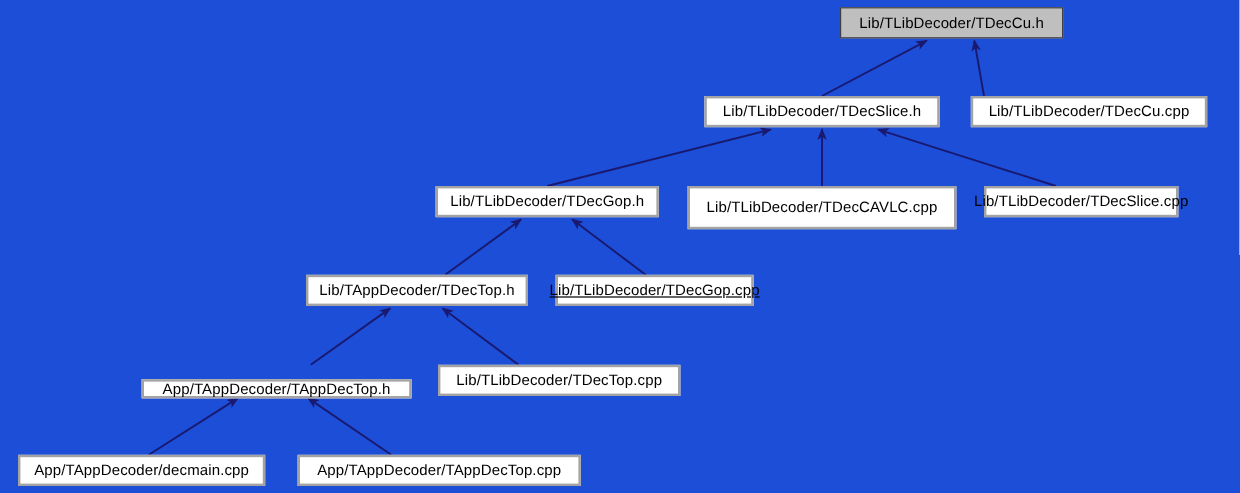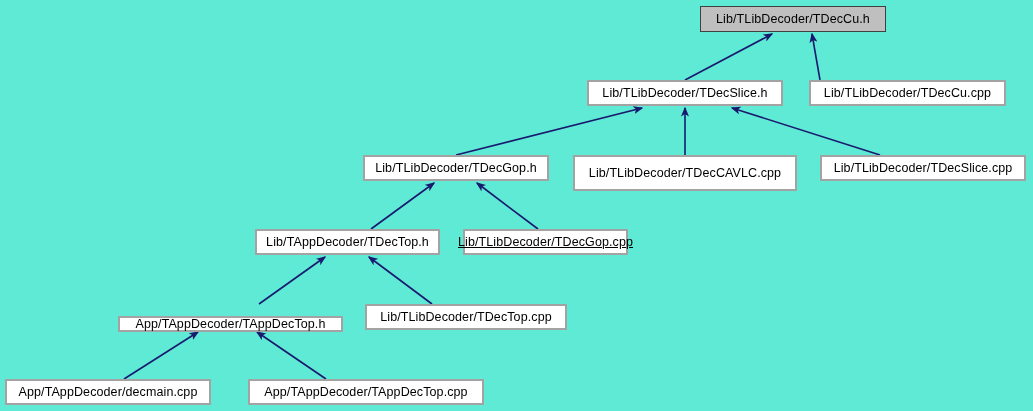--- a/index.html
+++ b/index.html
@@ -7,21 +7,21 @@
     padding: 0;
     background: #ffffff;
   }
   body {
     font-family: "Liberation Sans", sans-serif;
   }
   #graph-canvas {
     position: relative;
     width: 1033px;
     height: 411px;
-    background: #5eead4;
+    background: #1d4ed8;
     overflow: hidden;
   }
   #edge-layer {
     position: absolute;
     left: 0;
     top: 0;
     width: 1033px;
     height: 411px;
     pointer-events: none;
   }
@@ -82,35 +82,35 @@
   </div>
   <div class="graph-node" style="left: 809px; top: 80px; width: 197px; height: 26px;">
     <span class="node-label">Lib/TLibDecoder/TDecCu.cpp</span>
   </div>
   <div class="graph-node" style="left: 363px; top: 155px; width: 186px; height: 26px;">
     <span class="node-label">Lib/TLibDecoder/TDecGop.h</span>
   </div>
   <div class="graph-node" style="left: 573px; top: 155px; width: 224px; height: 36px;">
     <span class="node-label">Lib/TLibDecoder/TDecCAVLC.cpp</span>
   </div>
-  <div class="graph-node" style="left: 820px; top: 155px; width: 206px; height: 26px;">
+  <div class="graph-node" style="left: 820px; top: 155px; width: 162px; height: 26px;">
     <span class="node-label">Lib/TLibDecoder/TDecSlice.cpp</span>
   </div>
   <div class="graph-node" style="left: 255px; top: 229px; width: 185px; height: 26px;">
     <span class="node-label">Lib/TAppDecoder/TDecTop.h</span>
   </div>
   <div class="graph-node" style="left: 463px; top: 229px; width: 165px; height: 26px; text-decoration: underline;">
     <span class="node-label">Lib/TLibDecoder/TDecGop.cpp</span>
   </div>
   <div class="graph-node" style="left: 118px; top: 316px; width: 225px; height: 16px;">
     <span class="node-label">App/TAppDecoder/TAppDecTop.h</span>
   </div>
   <div class="graph-node" style="left: 365px; top: 304px; width: 202px; height: 26px;">
     <span class="node-label">Lib/TLibDecoder/TDecTop.cpp</span>
   </div>
-  <div class="graph-node" style="left: 5px; top: 379px; width: 206px; height: 26px;">
+  <div class="graph-node" style="left: 15px; top: 379px; width: 206px; height: 26px;">
     <span class="node-label">App/TAppDecoder/decmain.cpp</span>
   </div>
   <div class="graph-node" style="left: 248px; top: 379px; width: 236px; height: 26px;">
     <span class="node-label">App/TAppDecoder/TAppDecTop.cpp</span>
   </div>
 
 </div>
 
 </body></html>

